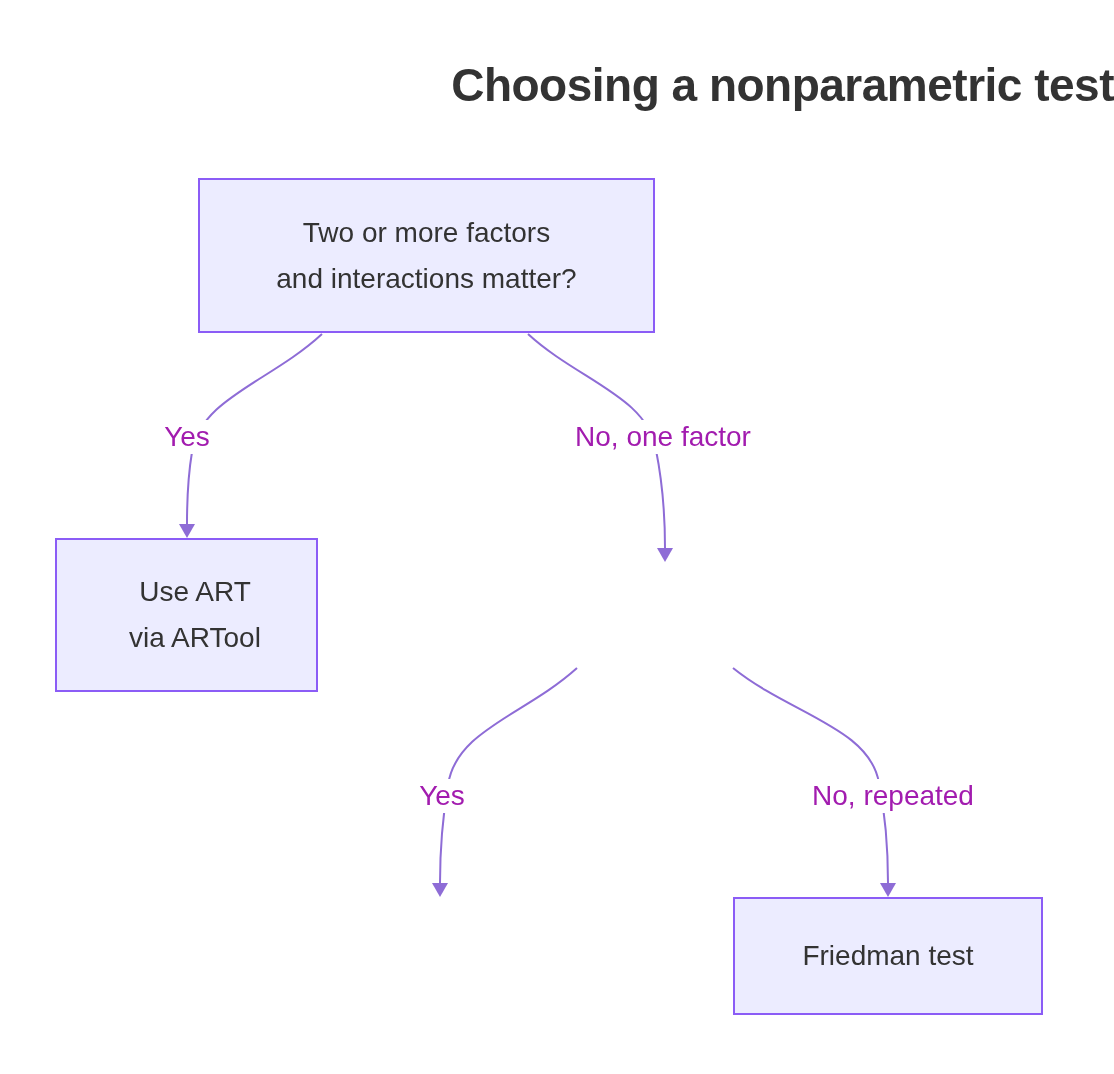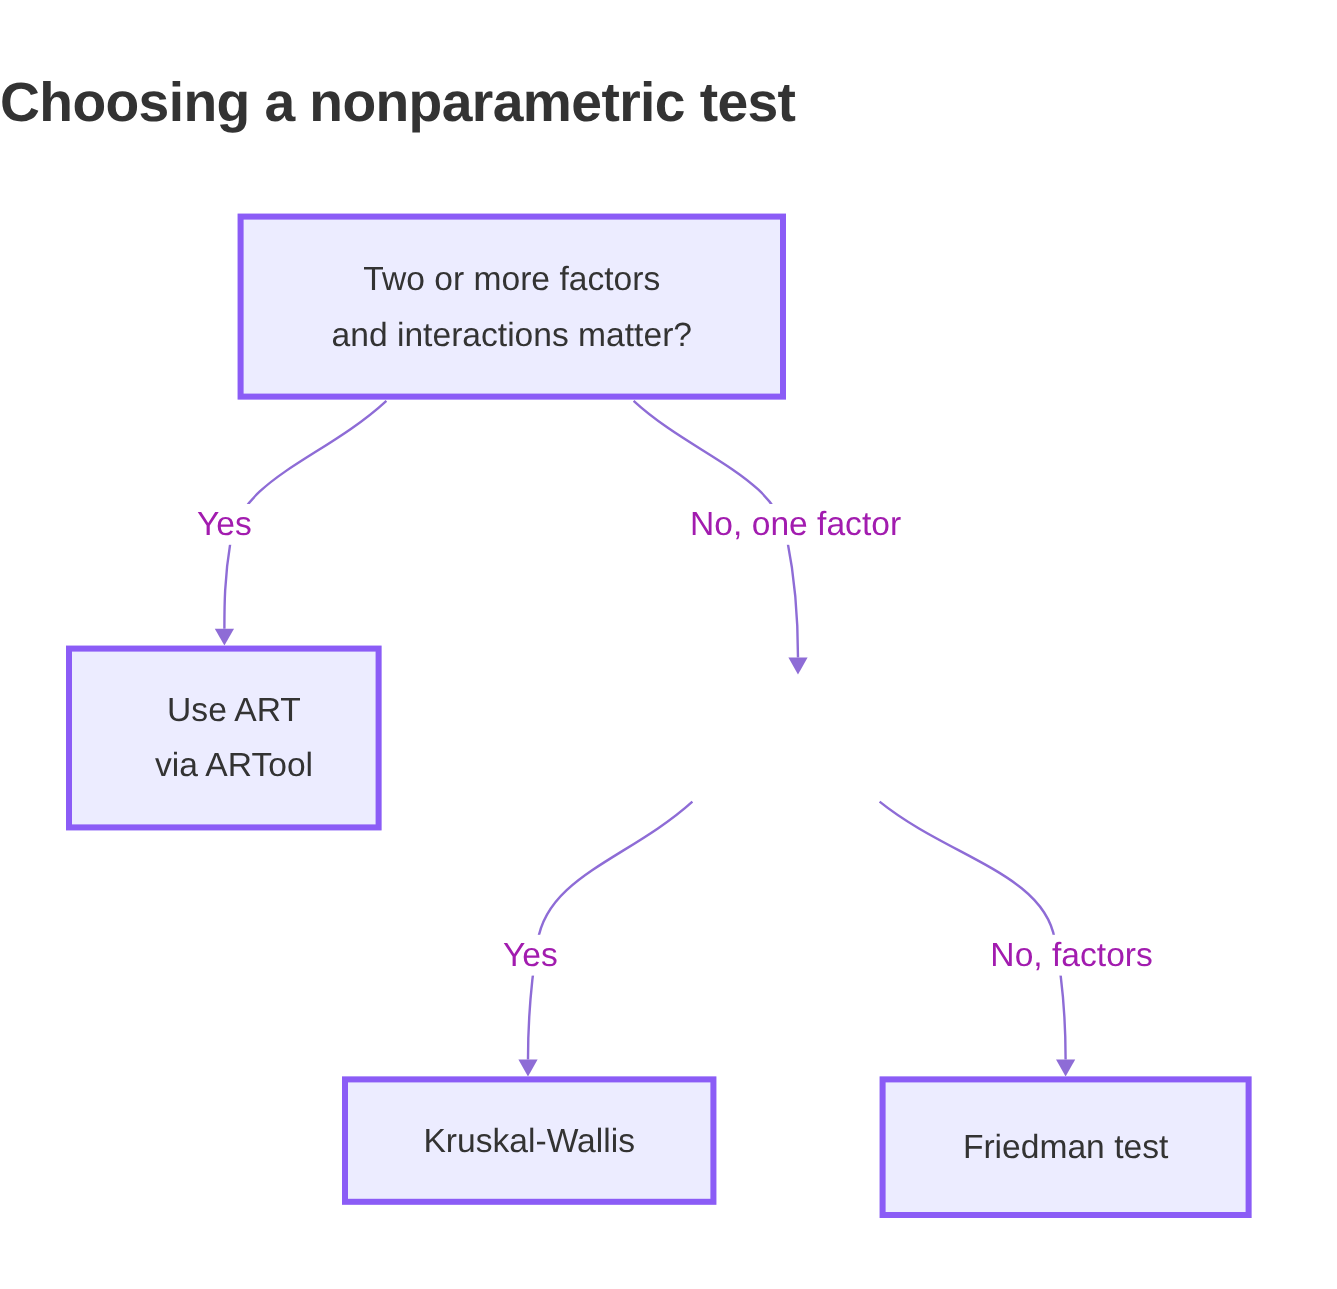--- a/index.html
+++ b/index.html
@@ -14,21 +14,21 @@
     height: 1074px;
     background: #ffffff;
     overflow: hidden;
   }
   .diagram-title {
     position: absolute;
     top: 58px;
     left: 0;
     width: 100%;
     margin: 0;
-    text-align: left;
+    text-align: right;
     font-size: 46px;
     font-weight: 700;
     color: #333333;
     letter-spacing: -0.5px;
   }
   .edges-layer {
     position: absolute;
     top: 0;
     left: 0;
     width: 1114px;
@@ -40,21 +40,21 @@
     stroke-width: 2px;
   }
   .arrowhead {
     fill: #8E6CD6;
     stroke: none;
   }
   .node {
     position: absolute;
     box-sizing: border-box;
     background: #ECECFF;
-    border: 5px solid #8b5cf6;
+    border: 2px solid #8b5cf6;
     display: flex;
     align-items: center;
     justify-content: center;
     text-align: center;
     color: #333333;
     font-size: 28px;
     line-height: 1.64;
     white-space: pre-line;
   }
   .node-root        { left: 198px; top: 178px; width: 457px; height: 155px; }
@@ -98,25 +98,24 @@
     <polygon class="arrowhead" points="880,883 896,883 888,897"></polygon>
   </svg>
 
   <div class="node node-root">Two or more factors
 and interactions matter?</div>
 
   <div class="node node-art">Use ART
 via ARTool</div>
 
 
-  <div class="node node-kruskal">Kruskal-Wallis</div>
 
   <div class="node node-friedman">Friedman test</div>
 
   <div class="edge-label edge-label-yes1">Yes</div>
 
   <div class="edge-label edge-label-no-one">No, one factor</div>
 
   <div class="edge-label edge-label-yes2">Yes</div>
 
-  <div class="edge-label edge-label-no-repeated">No, factors</div>
+  <div class="edge-label edge-label-no-repeated">No, repeated</div>
 
 </div>
 
 </body></html>

